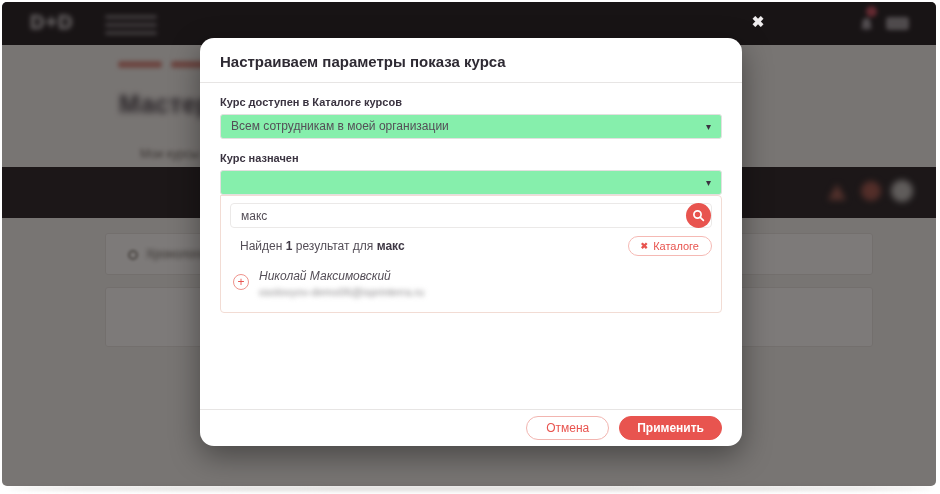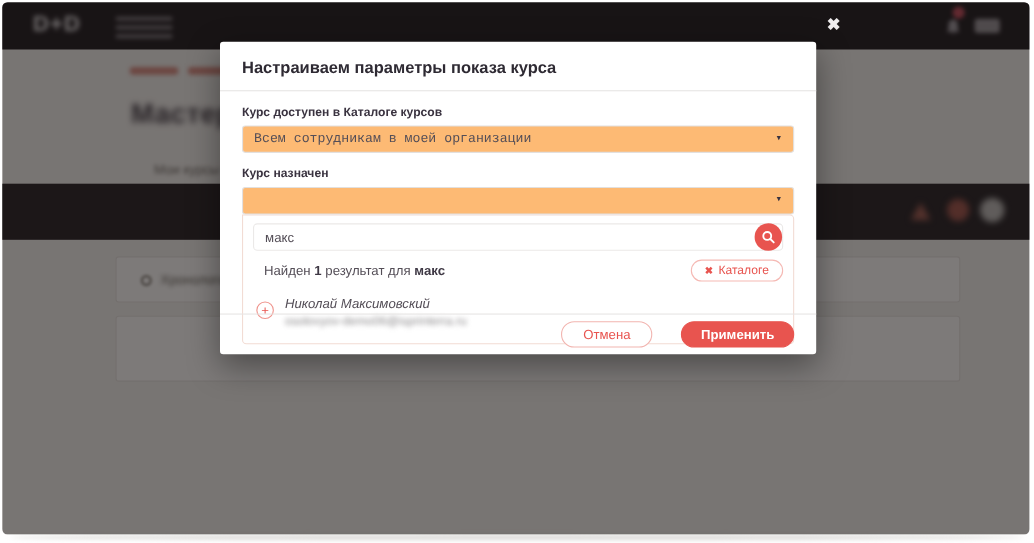--- a/index.html
+++ b/index.html
@@ -57,32 +57,32 @@
   .overlay { position: absolute; inset: 0; background: rgba(23,17,16,0.56); z-index: 10; }
 
   
   .modal-close {
     position: absolute; left: 744px; top: 8px; z-index: 20;
     width: 24px; height: 24px; background: transparent; border: none;
     color: #efedee; font-size: 15px; font-weight: bold; cursor: pointer;
     font-family: "Liberation Sans", sans-serif;
   }
   .modal {
-    position: absolute; left: 198px; top: 36px; width: 542px; height: 284px; z-index: 20;
-    background: #ffffff; border-radius: 3px; box-shadow: 0 10px 30px rgba(0,0,0,0.4);
+    position: absolute; left: 198px; top: 36px; width: 542px; height: 408px; z-index: 20;
+    background: #ffffff; border-radius: 14px; box-shadow: 0 10px 30px rgba(0,0,0,0.4);
   }
   .modal-header { padding: 15px 20px 12px; border-bottom: 1px solid #e7e5e4; }
   .modal-title { font-size: 15px; font-weight: bold; color: #2e2a33; }
   .modal-body { padding: 0 20px; }
 
   .field-label { margin-top: 13px; font-size: 11px; font-weight: bold; color: #3a3340; }
   .select {
     margin-top: 6px; position: relative; height: 25px; line-height: 23px;
-    border: 1px solid #e2e0df; border-radius: 3px; background: #fdba74;
-    font-size: 12px; color: #544e57; padding: 0 26px 0 10px; cursor: pointer; font-family: Liberation Mono, monospace;
+    border: 1px solid #e2e0df; border-radius: 3px; background: #86efac;
+    font-size: 12px; color: #544e57; padding: 0 26px 0 10px; cursor: pointer;
   }
   .select .caret { position: absolute; right: 10px; top: 0; font-size: 10px; color: #3a3340; }
 
   .tabs { display: flex; margin-top: 16px; position: relative; z-index: 2; }
   .tab { height: 27px; line-height: 27px; font-size: 12px; cursor: pointer; }
   .tab.active {
     font-weight: bold; color: #37323c; background: #ffffff;
     border: 1px solid #f2dcd4; border-bottom: none; border-radius: 3px 3px 0 0;
     padding: 0 13px; margin-bottom: -1px;
   }
@@ -115,21 +115,21 @@
   .plus-icon {
     width: 16px; height: 16px; margin-top: 5px; border: 1px solid #ef938c; border-radius: 50%;
     color: #e8544f; font-size: 12px; line-height: 14px; text-align: center; cursor: pointer; background: #fff;
   }
   .user-name { font-size: 12px; color: #544e57; font-style: italic; }
   .user-email { font-size: 11px; color: #8d8b8d; filter: blur(2.5px); margin-top: 3px; }
 
   .modal-footer {
     position: absolute; left: 0; right: 0; bottom: 0; height: 37px;
     border-top: 1px solid #e7e5e4; display: flex; align-items: center; justify-content: flex-end;
-    gap: 26px; padding: 0 20px;
+    gap: 10px; padding: 0 20px;
   }
   .btn { height: 24px; border-radius: 13px; font-size: 12px; cursor: pointer; font-family: "Liberation Sans", sans-serif; }
   .btn-cancel { background: #ffffff; border: 1px solid #f2b5b0; color: #e8544f; padding: 0 19px; }
   .btn-apply { background: #e8544f; border: 1px solid #e8544f; color: #ffffff; font-weight: bold; padding: 0 17px; }
 </style>
 </head>
 <body>
 
 <div class="screenshot">
   <div class="app">

